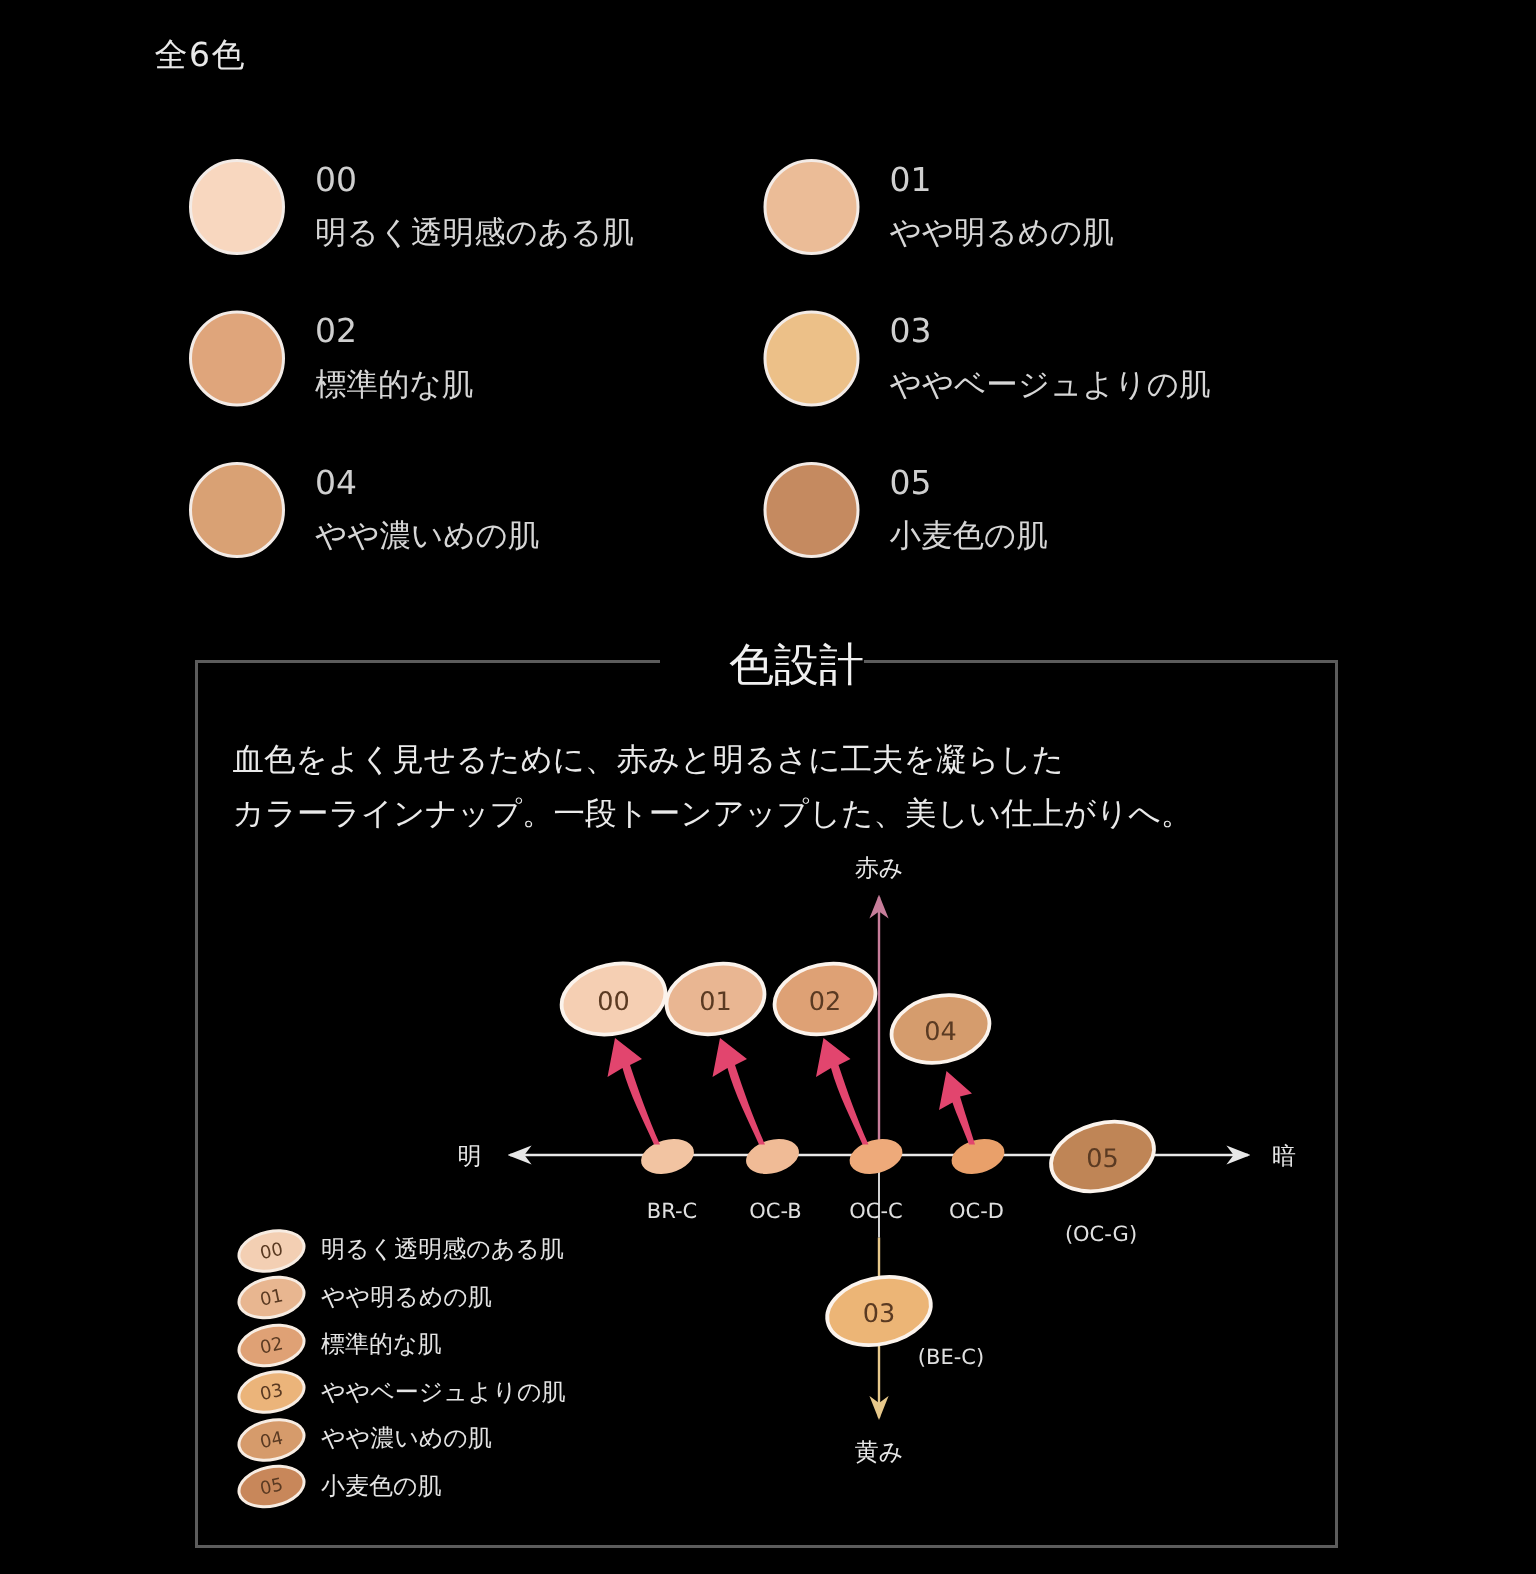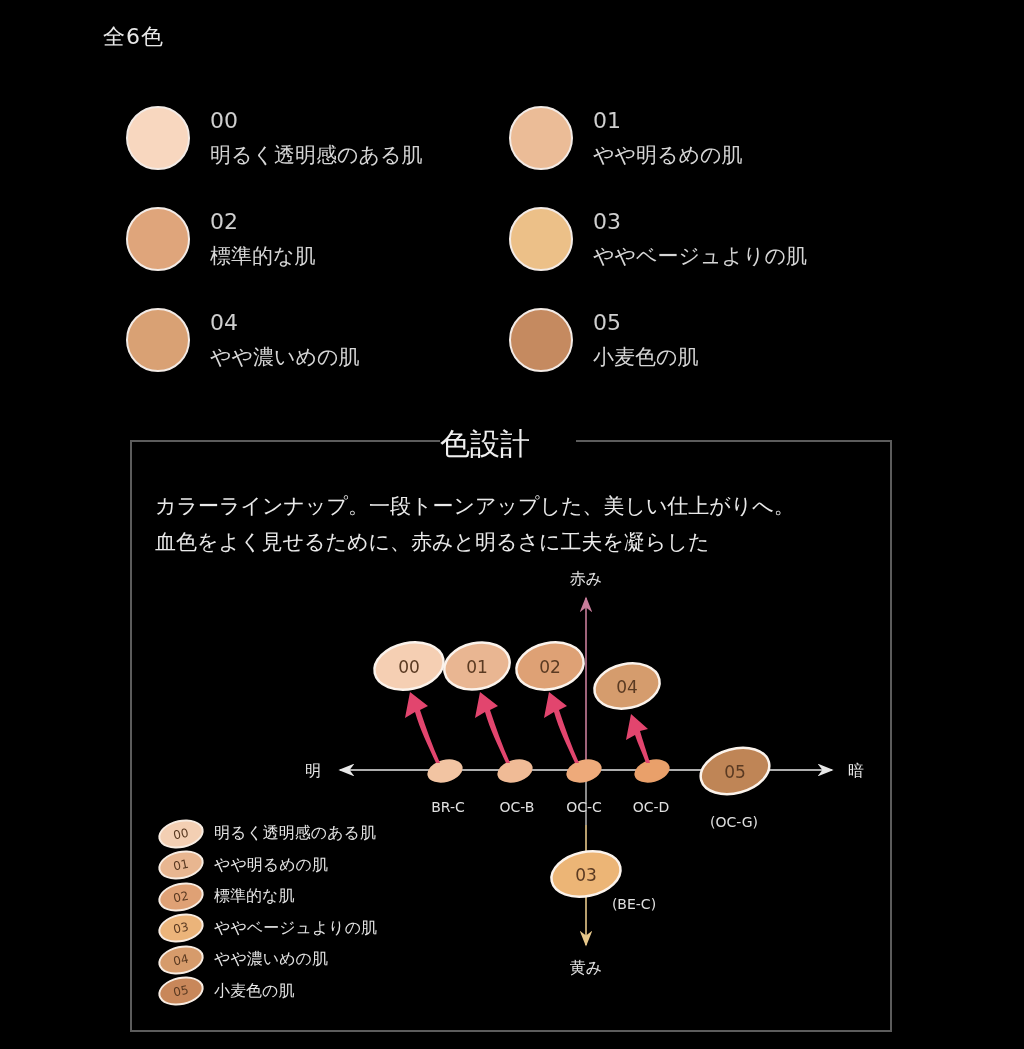--- a/index.html
+++ b/index.html
@@ -7,21 +7,21 @@
          font-family:"DejaVu Sans", "Liberation Sans", sans-serif; color:#e6e6e6; }
   .title { position:absolute; left:103px; top:22px; font-size:22px; color:#e8e8e8; letter-spacing:1px; }
   .swatch-item { position:absolute; display:flex; align-items:center; }
   .swatch { width:64px; height:64px; border-radius:50%; border:2px solid #f3ebe6; box-sizing:border-box; flex:none; }
   .swatch-text { margin-left:20px; line-height:34px; }
   .swatch-code { font-size:22px; color:#cfcfcf; display:block; }
   .swatch-name { font-size:21px; color:#d6d6d6; display:block; white-space:nowrap; }
 
   .box { position:absolute; left:130px; top:440px; width:762px; height:592px;
          border:2px solid #5c5c5c; box-sizing:border-box; }
-  .box-title { position:absolute; left:440px; top:421px; width:136px; text-align:left;
+  .box-title { position:absolute; left:440px; top:421px; width:136px; text-align:right;
                background:#000; font-size:30px; color:#f0f0f0; line-height:46px; }
   .desc { position:absolute; left:155px; top:488px; font-size:21px; line-height:36px; color:#eaeaea; white-space:nowrap; }
 
   svg text { font-family:"DejaVu Sans", "Liberation Sans", sans-serif; }
   .legend { position:absolute; left:158px; top:818px; }
   .legend-row { display:flex; align-items:center; height:31.5px; }
   .legend-oval { width:46px; height:28px; border-radius:50%; border:2px solid #f7ece2; box-sizing:border-box;
                  transform:rotate(-12deg); display:flex; align-items:center; justify-content:center;
                  font-size:12px; color:#5a3a22; }
   .legend-label { margin-left:10px; font-size:16px; color:#e4e4e4; white-space:nowrap; }
@@ -70,22 +70,22 @@
   <div class="swatch" style="background:#c58a60;"></div>
   <div class="swatch-text">
     <span class="swatch-code">05</span>
     <span class="swatch-name">小麦色の肌</span>
   </div>
 </div>
 
 <div class="box"></div>
 <div class="box-title">色設計</div>
 <div class="desc">
+  <div>血色をよく見せるために、赤みと明るさに工夫を凝らした</div>
   <div>カラーラインナップ。一段トーンアップした、美しい仕上がりへ。</div>
-  <div>血色をよく見せるために、赤みと明るさに工夫を凝らした</div>
 </div>
 
 <svg width="1024" height="1049" style="position:absolute; left:0; top:0;" xmlns="http://www.w3.org/2000/svg">
   <defs>
     <marker id="ahW" markerWidth="10" markerHeight="8" refX="9" refY="4" orient="auto">
       <path d="M0,0 L10,4 L0,8 L3,4 Z" fill="#e8e8e8"></path>
     </marker>
     <marker id="ahP" markerWidth="10" markerHeight="8" refX="9" refY="4" orient="auto">
       <path d="M0,0 L10,4 L0,8 L3,4 Z" fill="#c77d9a"></path>
     </marker>

